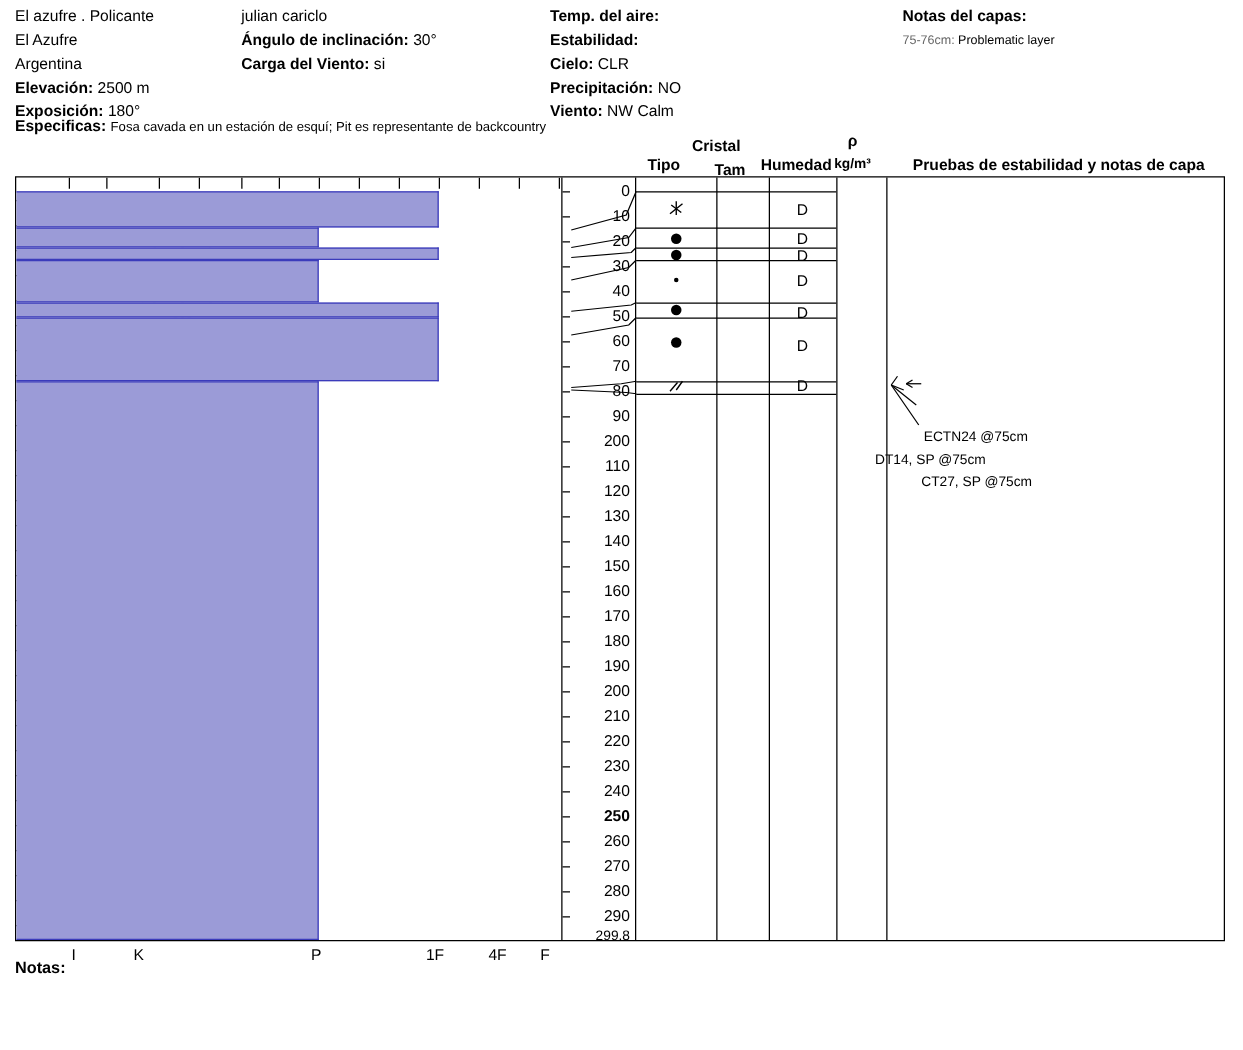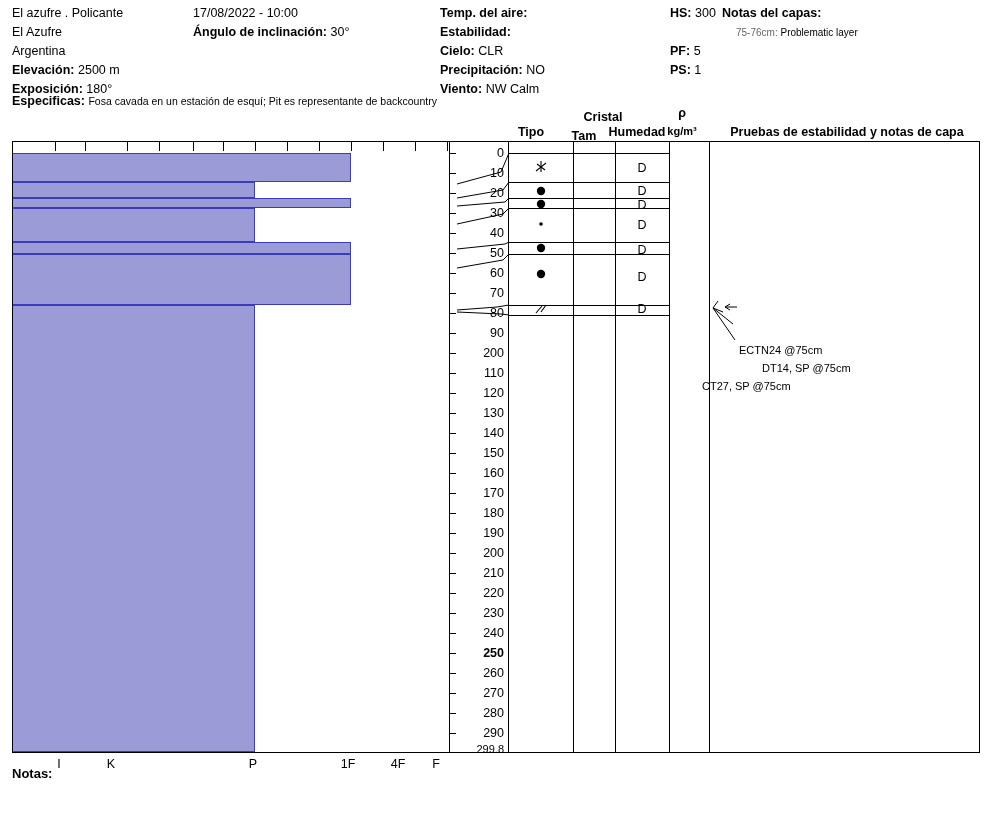--- a/index.html
+++ b/index.html
@@ -48,21 +48,20 @@
   #col-loc { left: 12px; width: 180px; }
   #col-date { left: 193px; width: 245px; }
   #col-stab { left: 440px; width: 230px; }
   #col-hs { left: 670px; width: 60px; }
   #col-notes { left: 722px; width: 270px; }
 
   .notes-sub {
     font-size: 10px;
     line-height: 19px;
     white-space: nowrap;
-    margin-left: 14px;
   }
   .notes-sub .rng { color: #666666; }
 
   .especificas {
     position: absolute;
     left: 12px;
     top: 94px;
     white-space: nowrap;
   }
   .especificas .val {
@@ -235,54 +234,49 @@
 
     <div class="hcol" id="col-loc">
       <div class="hrow"><span class="val">El azufre . Policante</span></div>
       <div class="hrow"><span class="val">El Azufre</span></div>
       <div class="hrow"><span class="val">Argentina</span></div>
       <div class="hrow"><span class="lbl">Elevación:</span> <span class="val">2500 m</span></div>
       <div class="hrow"><span class="lbl">Exposición:</span> <span class="val">180°</span></div>
     </div>
 
     <div class="hcol" id="col-date">
-      <div class="hrow"><span class="val">17/08/2022 - 10:00</span></div>
+      <div class="hrow"><span class="val">julian cariclo</span></div>
       <div class="hrow"><span class="lbl">Ángulo de inclinación:</span> <span class="val">30°</span></div>
+      <div class="hrow"><span class="lbl">Carga del Viento:</span> <span class="val">si</span></div>
     </div>
 
     <div class="hcol" id="col-stab">
       <div class="hrow"><span class="lbl">Temp. del aire:</span> <span class="val"></span></div>
       <div class="hrow"><span class="lbl">Estabilidad:</span> <span class="val"></span></div>
       <div class="hrow"><span class="lbl">Cielo:</span> <span class="val">CLR</span></div>
       <div class="hrow"><span class="lbl">Precipitación:</span> <span class="val">NO</span></div>
       <div class="hrow"><span class="lbl">Viento:</span> <span class="val">NW Calm</span></div>
     </div>
 
-    <div class="hcol" id="col-hs">
-      <div class="hrow"><span class="lbl">HS:</span> <span class="val">300</span></div>
-      <div class="hrow"></div>
-      <div class="hrow"><span class="lbl">PF:</span> <span class="val">5</span></div>
-      <div class="hrow"><span class="lbl">PS:</span> <span class="val">1</span></div>
-    </div>
 
     <div class="hcol" id="col-notes">
       <div class="hrow"><span class="lbl">Notas del capas:</span></div>
       <div class="notes-sub">
         <span class="rng">75-76cm:</span>
         <span>Problematic layer</span>
       </div>
     </div>
 
     <div class="especificas">
       <span class="lbl">Especificas:</span>
       <span class="val">Fosa cavada en un estación de esquí; Pit es representante de backcountry</span>
     </div>
   </div>
 
-  <div class="col-head" style="left:558px; top:110px; width:90px;">Cristal</div>
+  <div class="col-head" style="left:528px; top:110px; width:90px;">Cristal</div>
   <div class="col-head" style="left:500px; top:125px; width:62px;">Tipo</div>
   <div class="col-head" style="left:563px; top:129px; width:42px;">Tam</div>
   <div class="col-head" style="left:604px; top:125px; width:66px;">Humedad</div>
   <div class="col-head" style="left:660px; top:106px; width:44px;">ρ</div>
   <div class="col-head-sm" style="left:658px; top:125px; width:48px;">kg/m³</div>
   <div class="col-head" style="left:712px; top:125px; width:270px;">Pruebas de estabilidad y notas de capa</div>
 
   <div class="graph">
 
     <div class="hardness-area">
@@ -502,22 +496,22 @@
         <path d="M16,15 L28,15"></path>
         <path d="M16,15 L21,12"></path>
         <path d="M16,15 L21,18"></path>
         <path d="M4,16 L24,32"></path>
         <path d="M4,16 L14,20"></path>
         <path d="M4,16 L9,9"></path>
         <path d="M4,16 L26,48"></path>
       </g>
     </svg>
     <div class="test-label" style="left:726px; top:158px;">ECTN24 @75cm</div>
-    <div class="test-label" style="left:749px; top:176px;">DT14, SP @75cm</div>
-    <div class="test-label" style="left:689px; top:194px;text-align:center;">CT27, SP @75cm</div>
+    <div class="test-label" style="left:687px; top:176px;">DT14, SP @75cm</div>
+    <div class="test-label" style="left:724px; top:194px;text-align:center;">CT27, SP @75cm</div>
 
     <svg class="arrow" style="left:404px; top:0px; width:96px; height:610px;">
       <g stroke="#000" stroke-width="1" fill="none">
         <path d="M92,11 L84,30 L40,42"></path>
         <path d="M92,40 L86,48 L40,56"></path>
         <path d="M92,56 L88,60 L40,64"></path>
         <path d="M92,66 L86,72 L40,82"></path>
         <path d="M92,100 L88,102 L40,107"></path>
         <path d="M92,112 L86,118 L40,126"></path>
         <path d="M92,163 L80,165 L40,168"></path>

